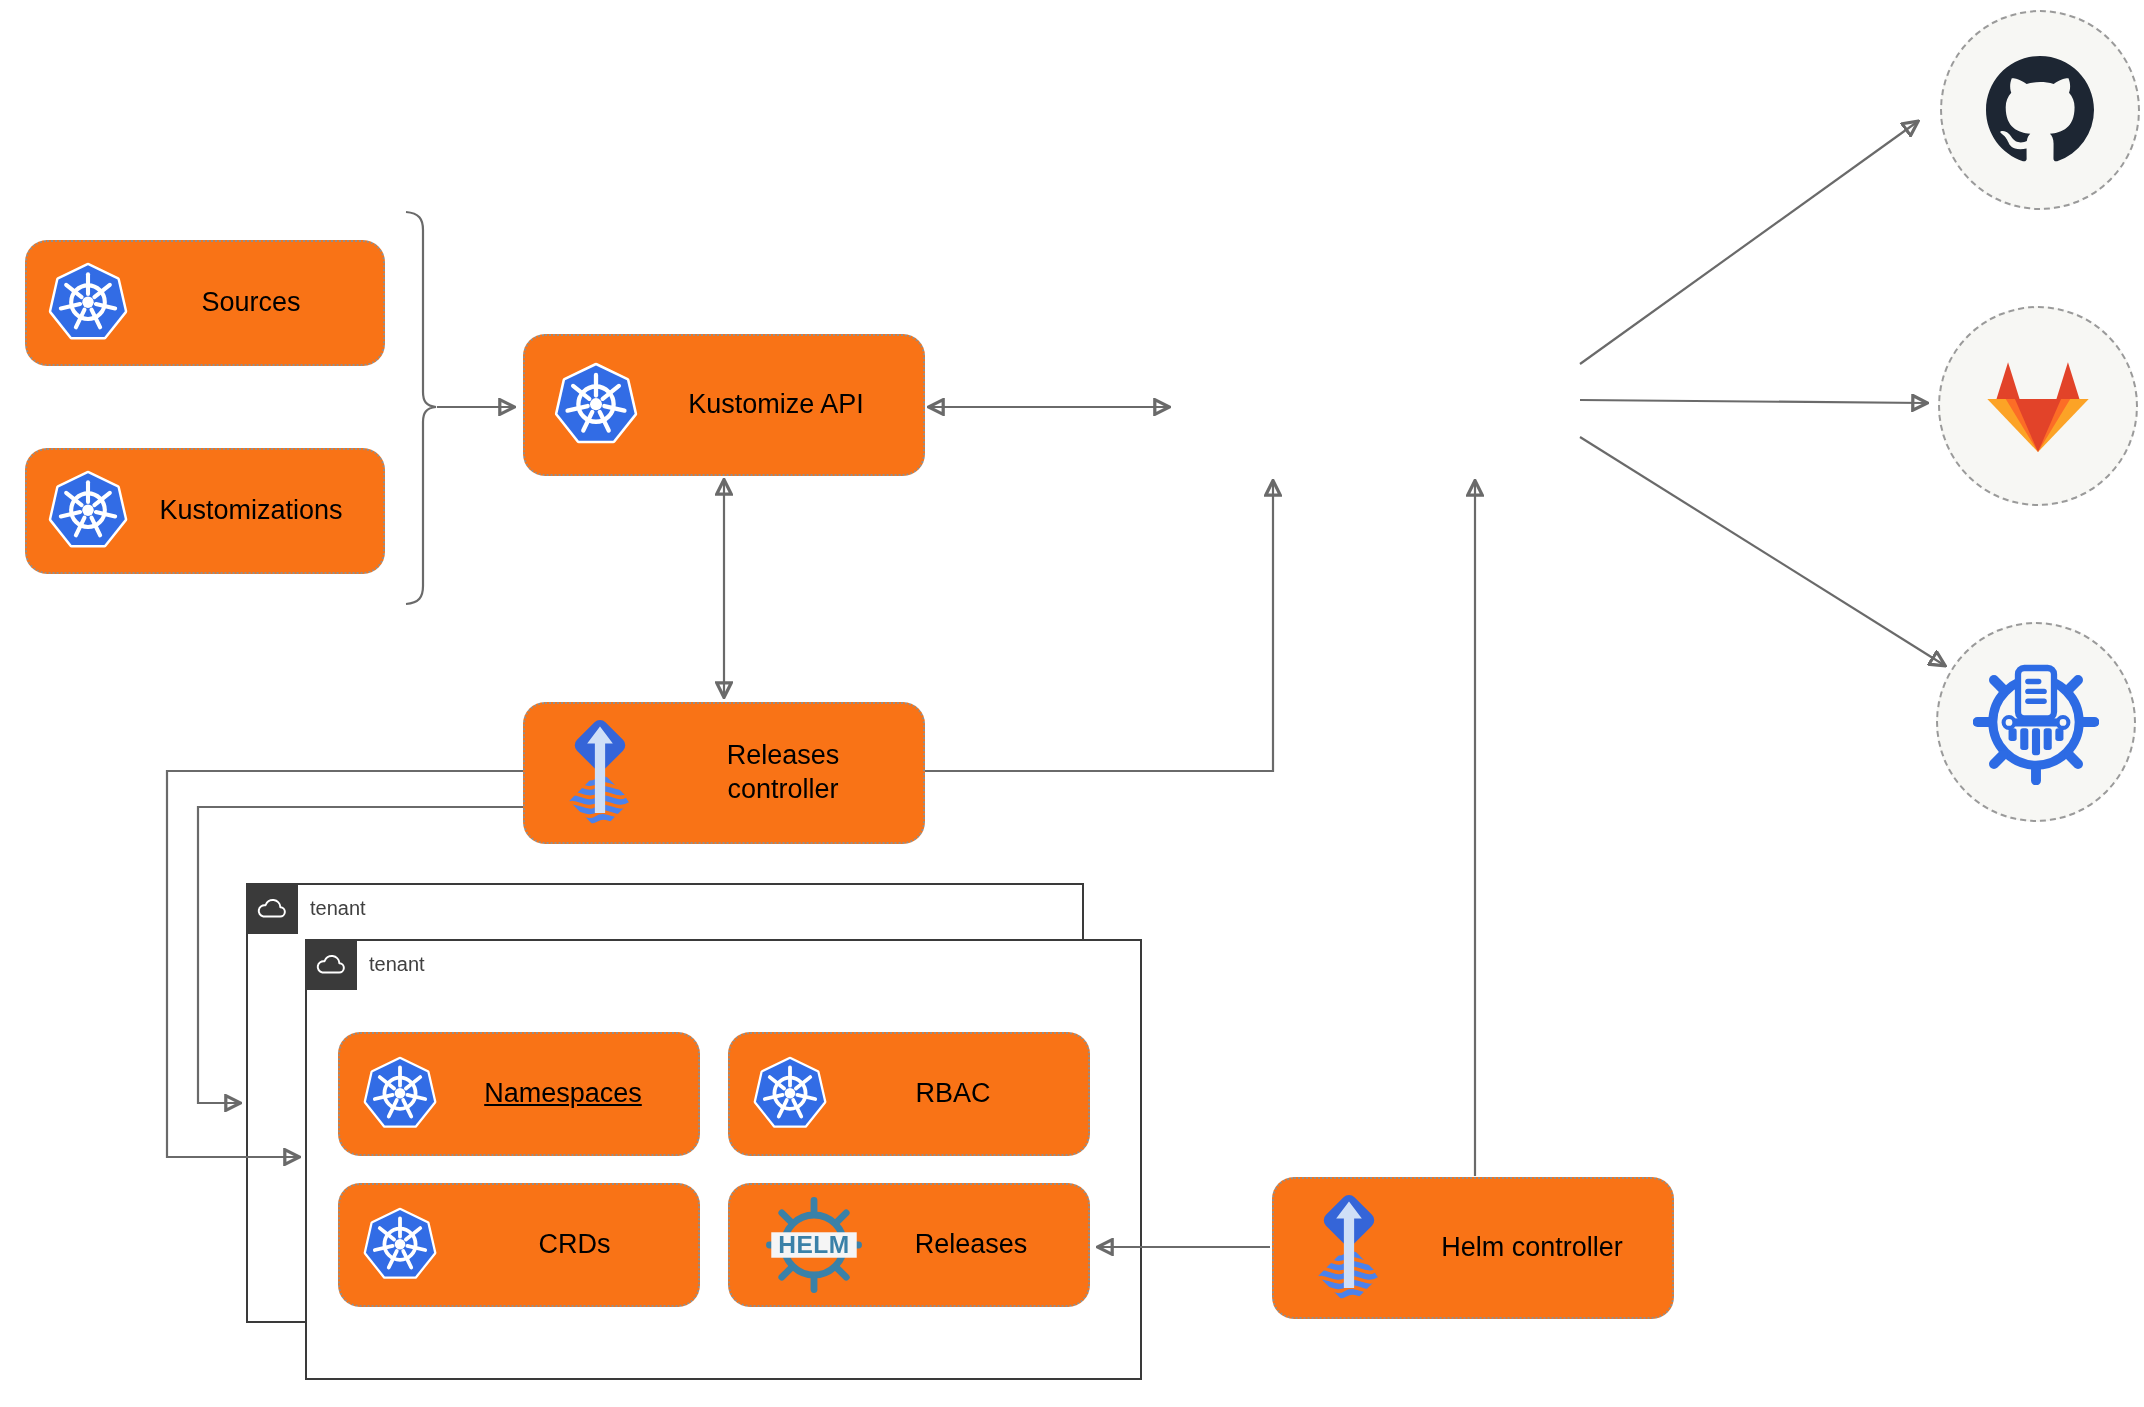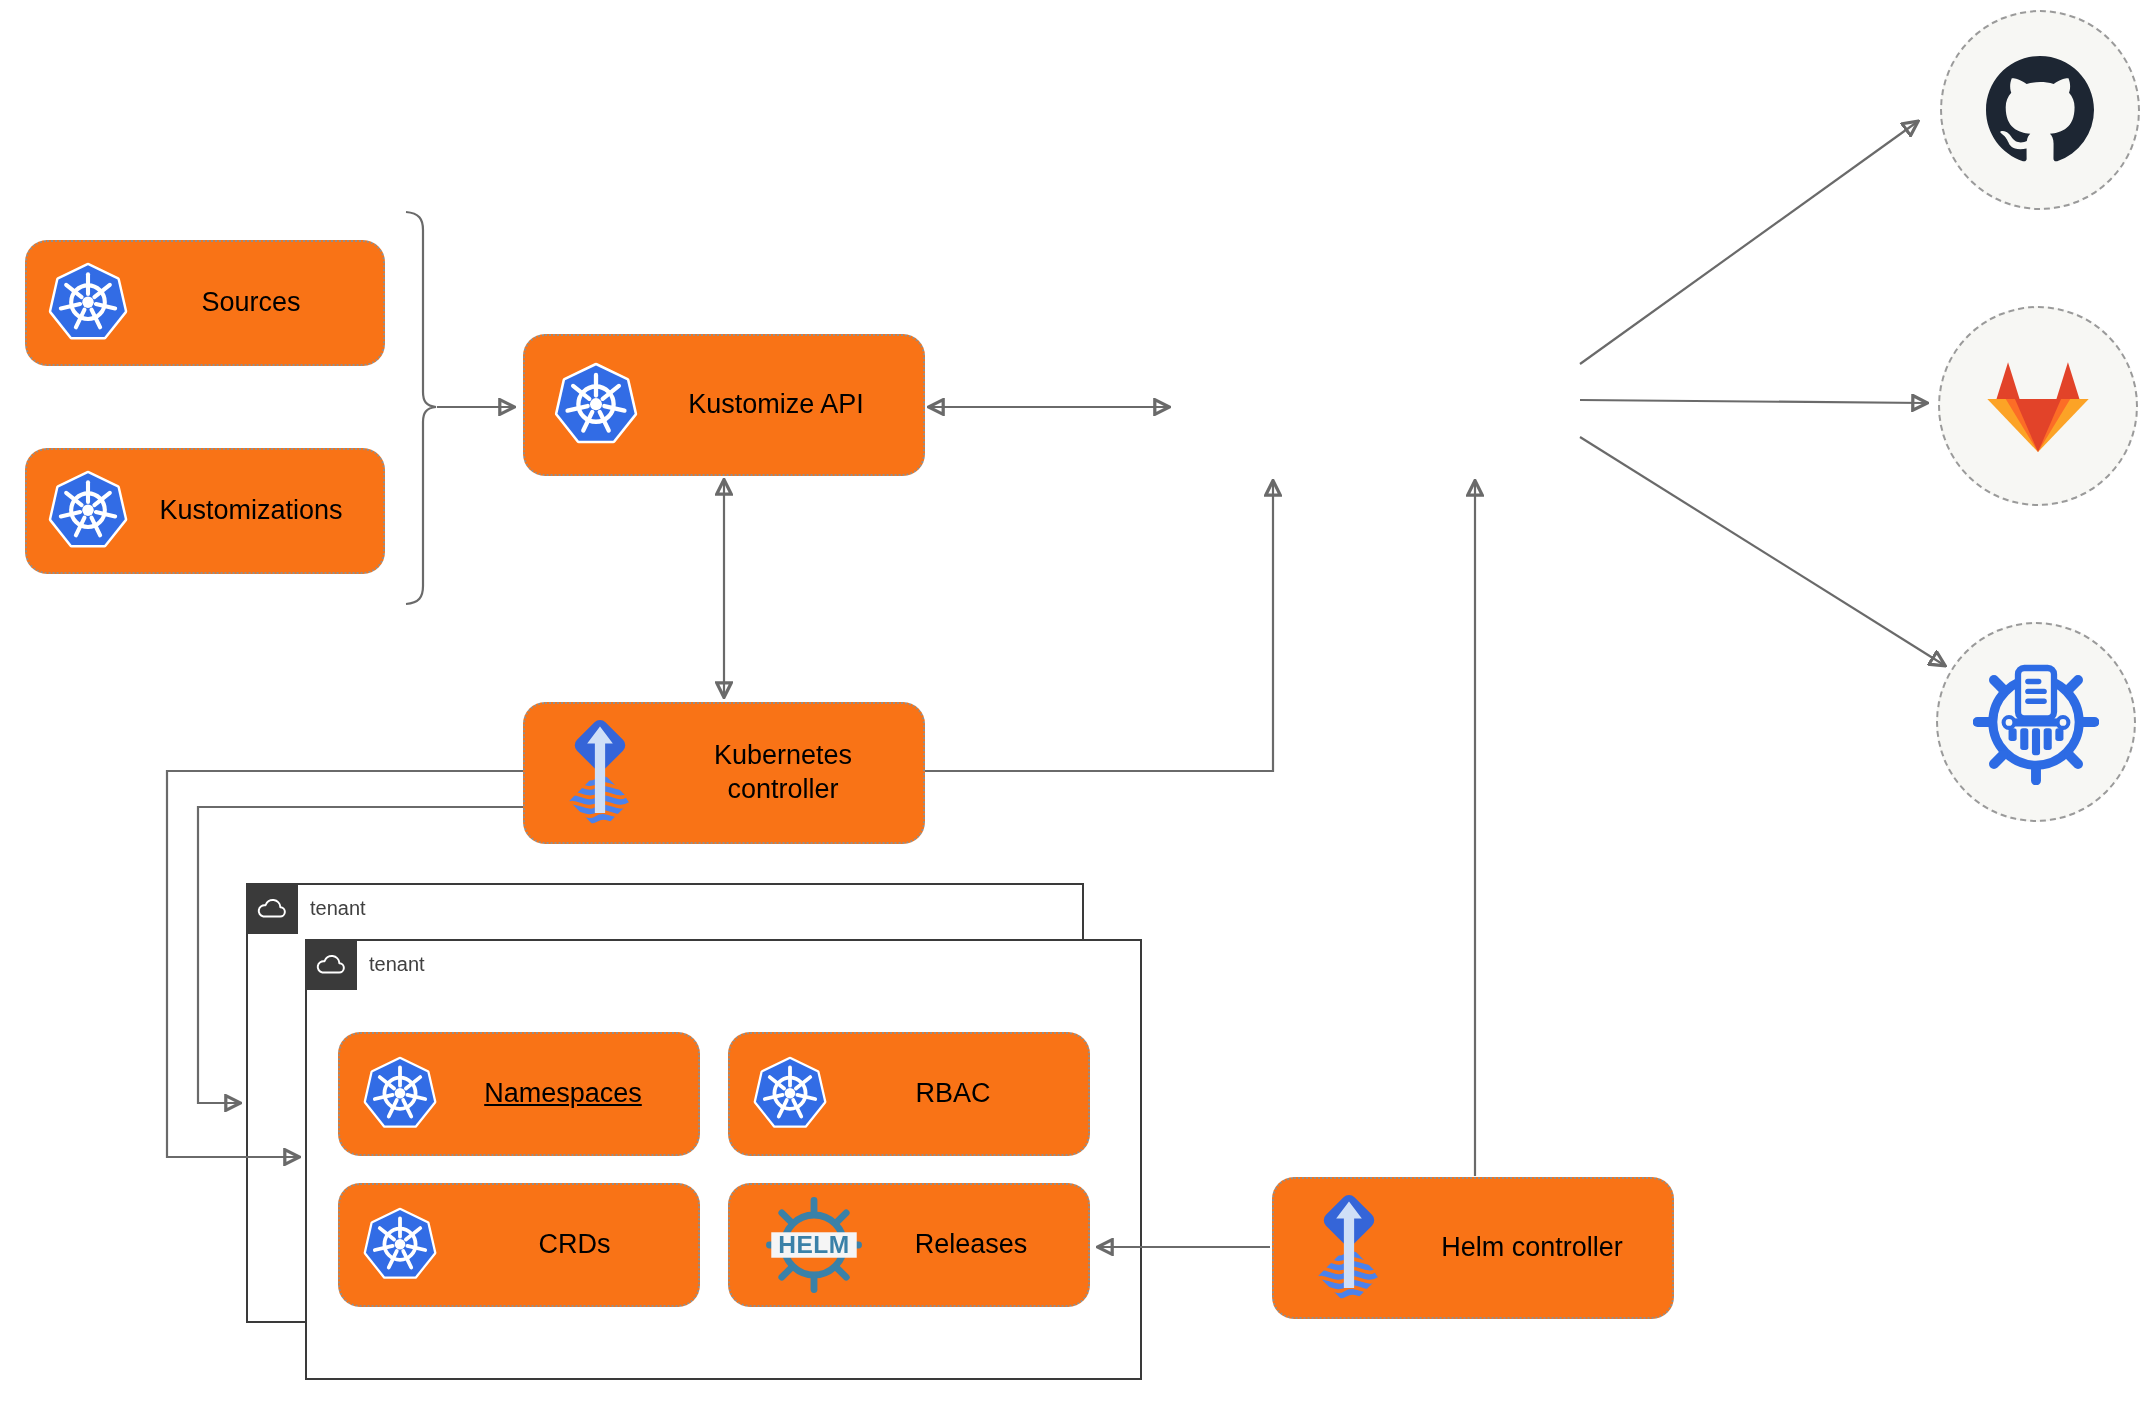--- a/index.html
+++ b/index.html
@@ -128,21 +128,21 @@
     <span class="lbl">Kustomize API</span>
   </div>
 
 
   <div class="node" style="left:523px;top:702px;width:402px;height:142px;">
     <span class="icon-wrap" style="margin-left:32px;">
       <svg width="86" height="113" viewBox="0 0 100 132">
           <use href="#sym-flux"></use>
         </svg>
     </span>
-    <span class="lbl narrow">Kubernetes controller</span>
+    <span class="lbl narrow">Releases controller</span>
   </div>
 
   <div class="node" style="left:1272px;top:1177px;width:402px;height:142px;">
     <span class="icon-wrap" style="margin-left:32px;">
       <svg width="86" height="113" viewBox="0 0 100 132">
           <use href="#sym-flux"></use>
         </svg>
     </span>
     <span class="lbl narrow">Helm controller</span>
   </div>

